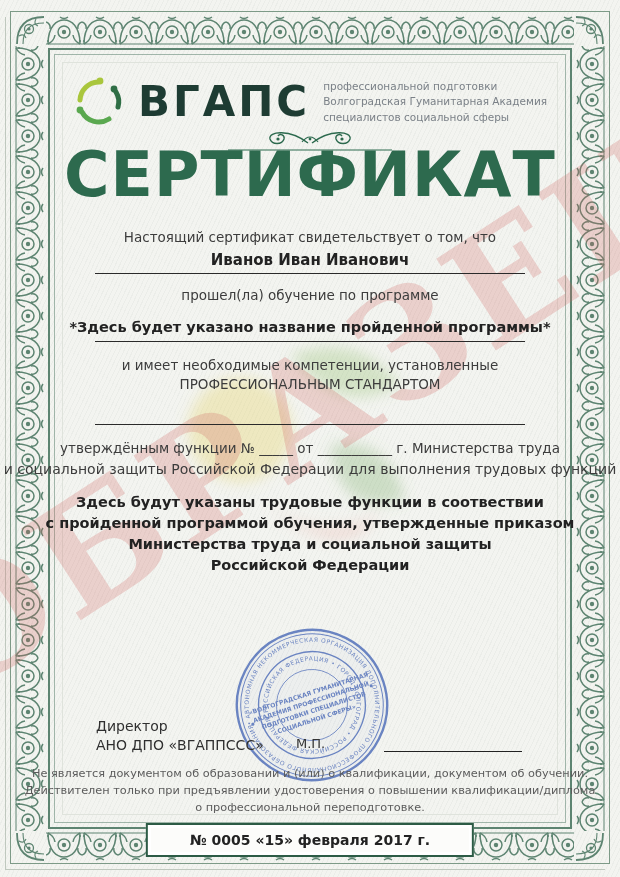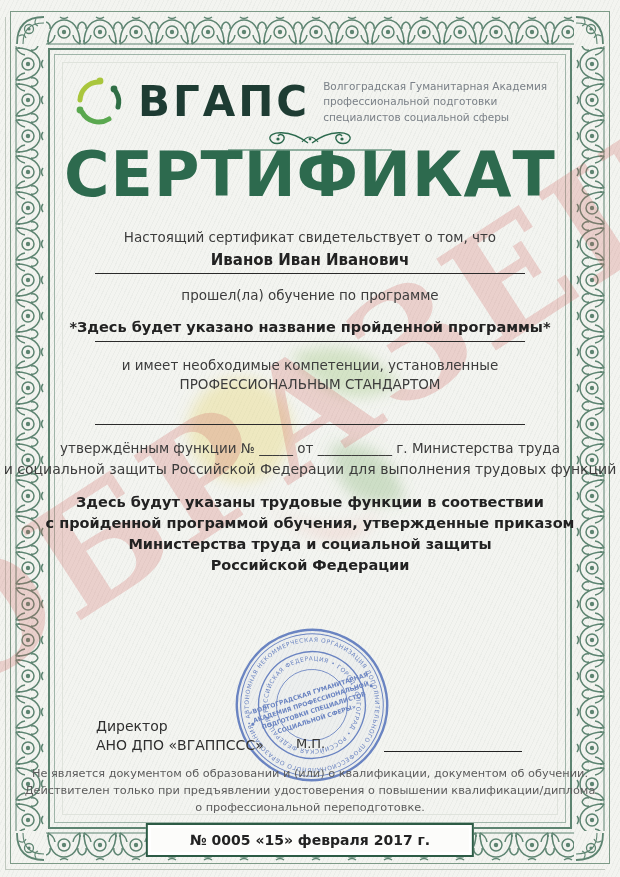--- a/index.html
+++ b/index.html
@@ -193,22 +193,22 @@
         <path d="M25 6 A19 19 0 0 0 7 24" stroke="#a9c63c" stroke-width="5"></path>
         <path d="M9 36 A19 19 0 0 0 36 43" stroke="#5aa84f" stroke-width="5"></path>
         <path d="M43 16 A19 19 0 0 1 45 31" stroke="#2f6e45" stroke-width="5"></path>
       </g>
       <circle cx="27" cy="5" r="3.4" fill="#a9c63c"></circle>
       <circle cx="7" cy="34" r="3.4" fill="#5aa84f"></circle>
       <circle cx="41" cy="13" r="3.4" fill="#2f6e45"></circle>
     </svg>
     <div class="logo-abbr">ВГАПС</div>
     <div class="tagline">
+      <div>профессиональной подготовки</div>
       <div>Волгоградская Гуманитарная Академия</div>
-      <div>профессиональной подготовки</div>
       <div>специалистов социальной сферы</div>
     </div>
   </div>
 
   <div class="abs divider">
     <svg width="180" height="28" viewBox="0 0 180 28">
       <g stroke="#2d6a4e" fill="none" stroke-width="1.4">
         <path d="M88 16 C70 2 48 4 50 12 C52 18 62 18 64 12 C65 8 60 6 58 9"></path>
         <path d="M92 16 C110 2 132 4 130 12 C128 18 118 18 116 12 C115 8 120 6 122 9"></path>
         <path d="M82 15 q8 -10 16 0" stroke-width="1.2"></path>

